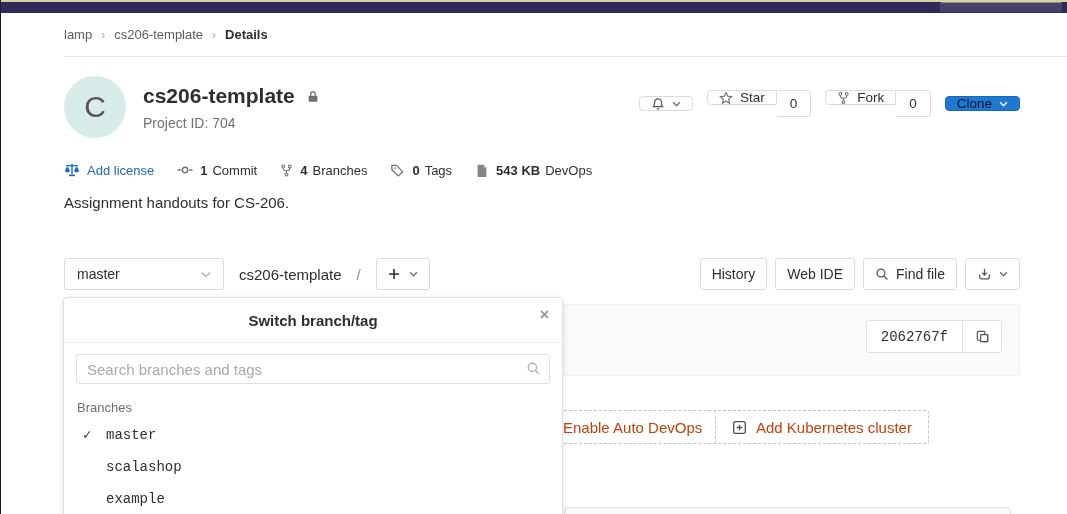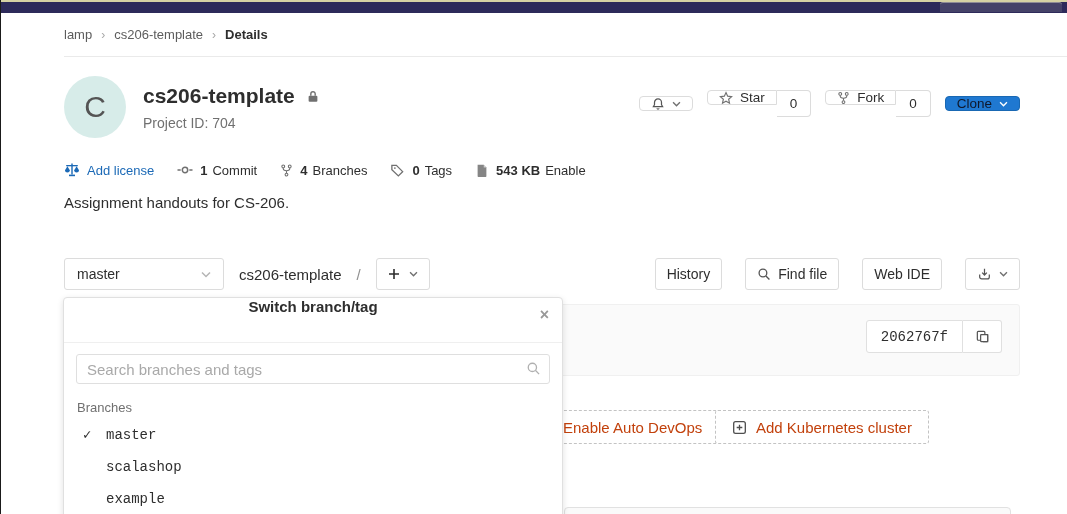--- a/index.html
+++ b/index.html
@@ -63,21 +63,21 @@
   .branch-select {
     width:160px; height:32px; border:1px solid #dcdcdc; border-radius:3px; background:#fff;
     display:flex; align-items:center; justify-content:space-between; padding:0 12px;
     font-size:14px; color:#2e2e2e; cursor:pointer;
   }
   .branch-select .chev { color:#b5b5b5; }
   .path-crumb { font-size:15px; color:#2e2e2e; }
   .path-sep { font-size:15px; color:#909090; }
   .btn32 { height:32px; border-radius:3px; font-size:14px; }
   .plus-btn { gap:9px; }
-  .file-nav-right { position:absolute; right:47px; top:258px; display:flex; align-items:flex-end; gap:23px; height:32px; }
+  .file-nav-right { position:absolute; right:47px; top:258px; display:flex; align-items:flex-end; gap:8px; height:32px; }
   
   .commit-box {
     position:absolute; left:63px; right:47px; top:304px; height:72px;
     background:#fafafa; border:1px solid #f0f0f0; border-radius:3px;
   }
   .sha-group { position:absolute; right:17px; top:15px; display:flex; height:33px; }
   .sha-box {
     display:flex; align-items:center; background:#fff; border:1px solid #e0e0e0;
     border-radius:3px 0 0 3px; padding:0 14px; font-size:14px; color:#2e2e2e;
   }
@@ -97,21 +97,21 @@
   .table-top {
     position:absolute; left:563px; width:447px; top:507px; height:14px;
     background:#fafafa; border:1px solid #e1e1e1; border-radius:4px 4px 0 0;
   }
   
   .dropdown-panel {
     position:absolute; left:62px; top:297px; width:500px; height:260px;
     background:#fff; border:1px solid #e0e0e0; border-radius:4px;
     box-shadow:0 2px 6px rgba(0,0,0,.12); z-index:10;
   }
-  .dd-header { position:relative; height:45px; border-bottom:1px solid #efefef; display:flex; justify-content:center; }
+  .dd-header { position:relative; height:45px; border-bottom:1px solid #efefef; display:flex; align-items:center; justify-content:center; }
   .dd-title { font-size:15px; font-weight:bold; color:#2e2e2e; }
   .dd-close {
     position:absolute; right:13px; top:9px; color:#999; font-size:16px; font-weight:bold;
     cursor:pointer; line-height:16px;
   }
   .dd-search-wrap { position:relative; margin:11px 12px 0 12px; }
   .dd-search {
     width:100%; height:30px; border:1px solid #dfdfdf; border-radius:3px;
     font-size:15px; color:#2e2e2e; padding:0 32px 0 10px; outline:none;
     font-family:inherit;
@@ -256,21 +256,21 @@
       <span class="lbl">Tags</span>
     </span>
     <span class="stat">
       <span class="icon">
         <svg width="14" height="15" viewBox="0 0 16 16" fill="#707070">
           <path d="M3 1.5h7l3 3v10a.8.8 0 0 1-.8.8H3.8a.8.8 0 0 1-.8-.8V1.5z" opacity=".85"></path>
           <path d="M10 1.5l3 3h-3z" fill="#fff" opacity=".6"></path>
         </svg>
       </span>
       <b>543 KB</b>
-      <span class="lbl">Enable</span>
+      <span class="lbl">DevOps</span>
     </span>
   </div>
 
   <div class="description">Assignment handouts for CS-206.</div>
 
   <div class="file-nav-left">
     <div class="branch-select">
       <span>master</span>
       <span class="chev">
         <svg width="10" height="7" viewBox="0 0 10 7" fill="none" stroke="#b5b5b5" stroke-width="1.5">
@@ -291,30 +291,30 @@
             <path d="M1 1.5l4 4 4-4"></path>
           </svg>
       </span>
     </button>
   </div>
   <div class="file-nav-right">
     <button class="btn btn32">
       <span>History</span>
     </button>
     <button class="btn btn32">
+      <span>Web IDE</span>
+    </button>
+    <button class="btn btn32">
       <span>
         <svg width="14" height="14" viewBox="0 0 16 16" fill="none" stroke="#555" stroke-width="1.5">
           <circle cx="6.8" cy="6.8" r="4.4"></circle>
             <path d="M10.2 10.2L14.2 14.2"></path>
         </svg>
       </span>
       <span>Find file</span>
-    </button>
-    <button class="btn btn32">
-      <span>Web IDE</span>
     </button>
     <button class="btn btn32">
       <span>
         <svg width="15" height="14" viewBox="0 0 16 16" fill="none" stroke="#555" stroke-width="1.4">
           <path d="M8 2v6.5M5.3 6.5L8 9.2l2.7-2.7"></path>
           <path d="M2.5 8.5v2.8a2.2 2.2 0 0 0 2.2 2.2h6.6a2.2 2.2 0 0 0 2.2-2.2V8.5"></path>
         </svg>
       </span>
       <span class="chev">
         <svg width="9" height="6" viewBox="0 0 10 7" fill="none" stroke="#707070" stroke-width="1.6">

